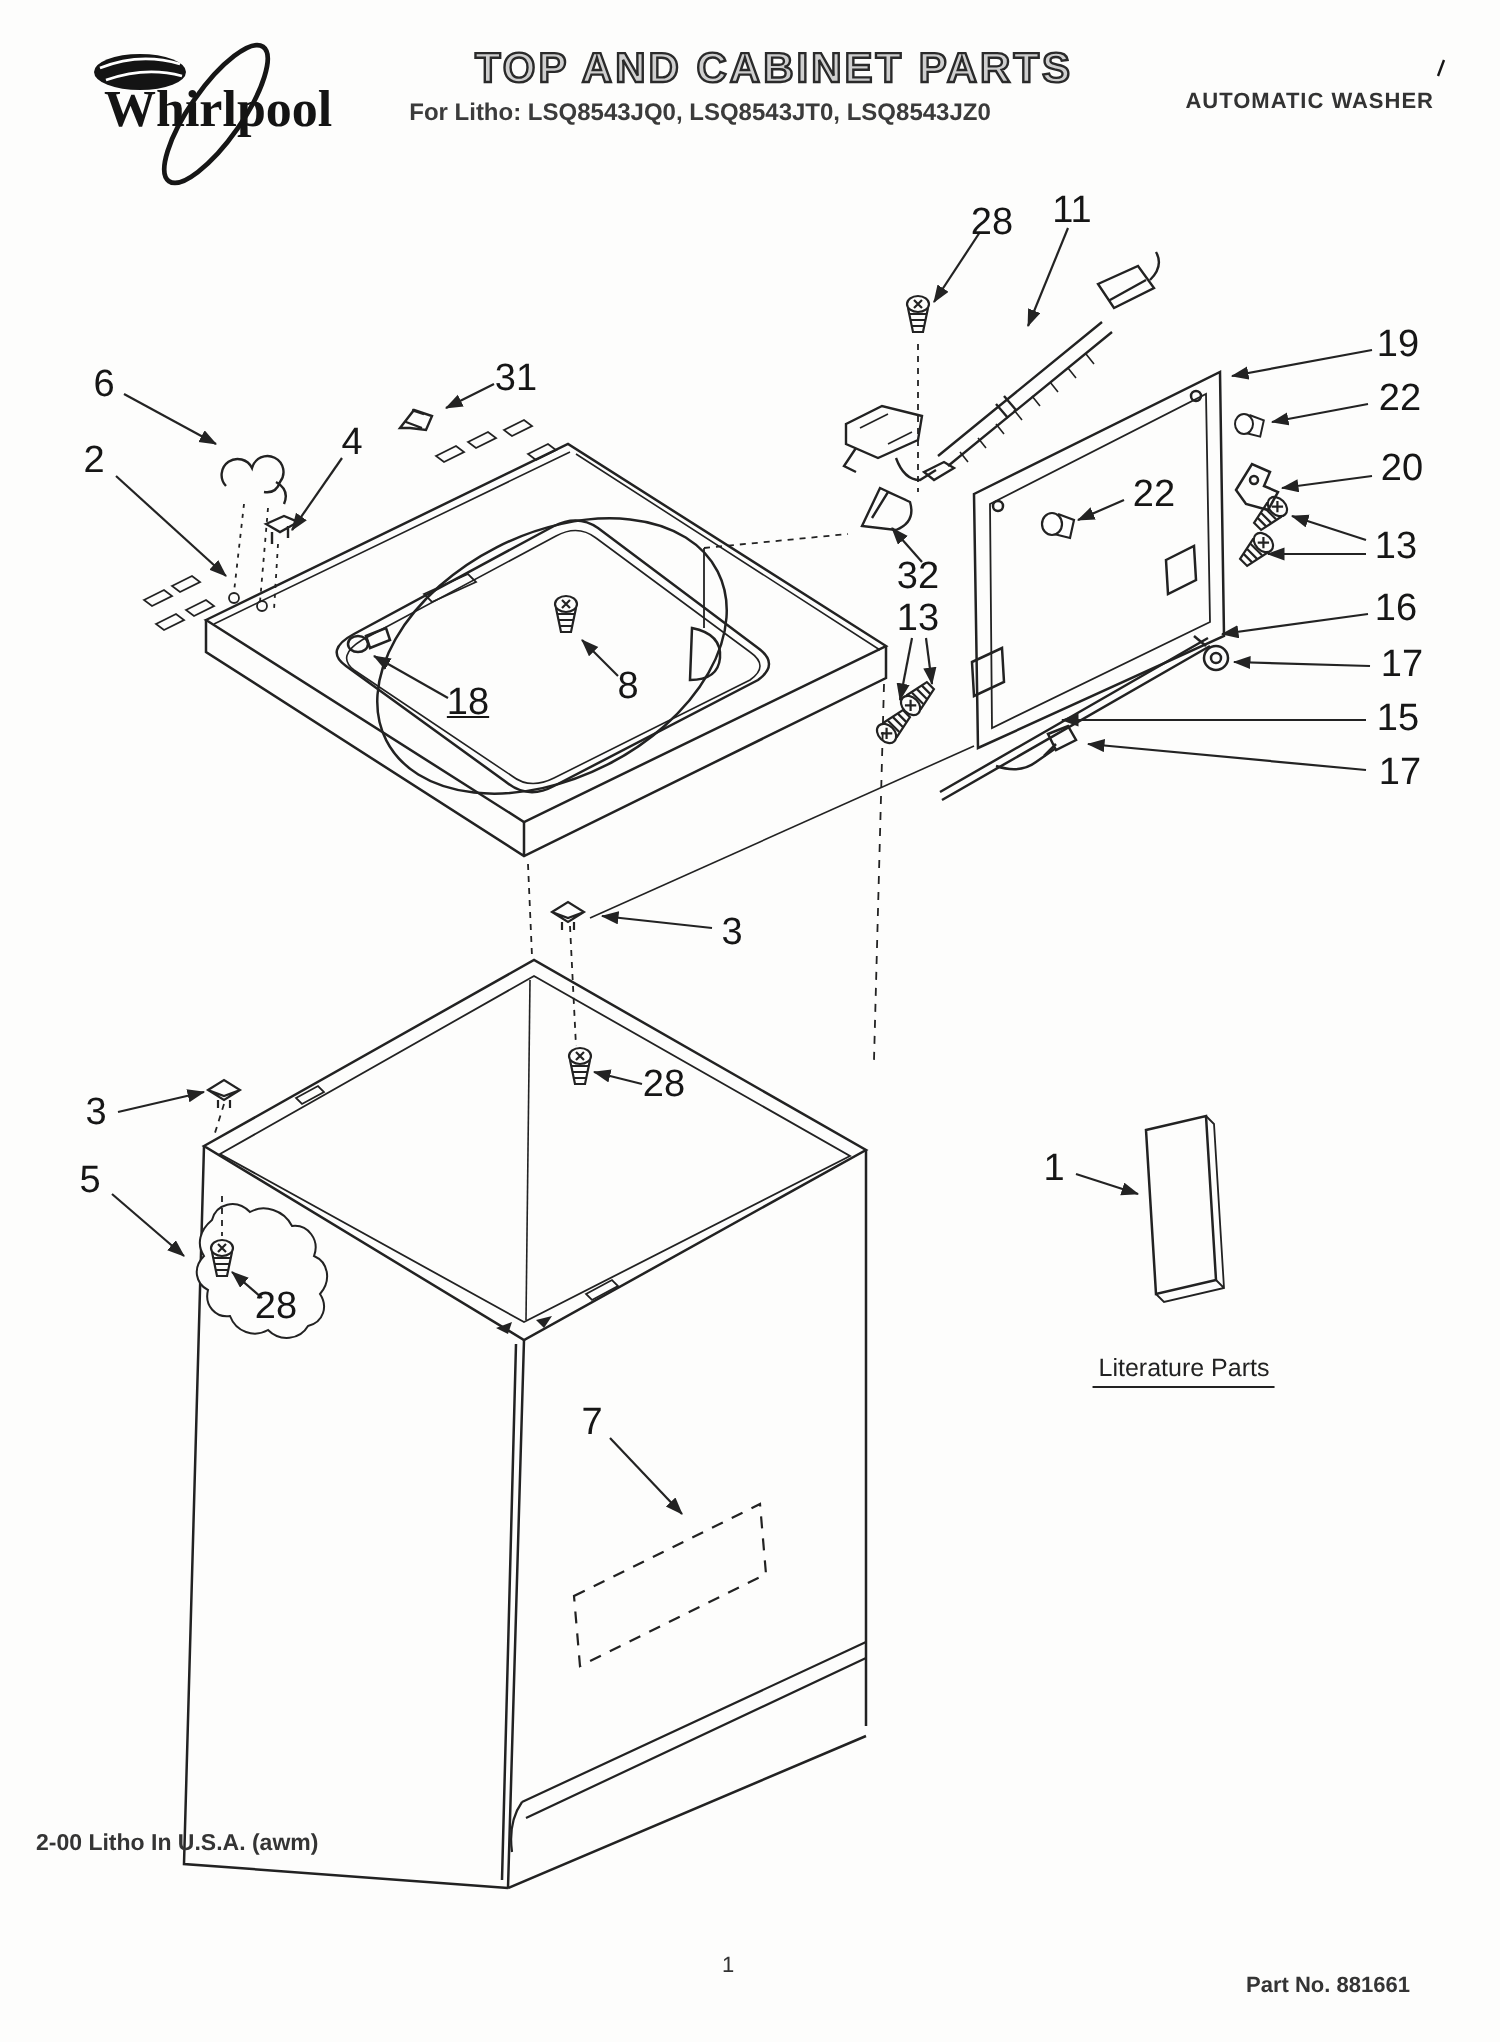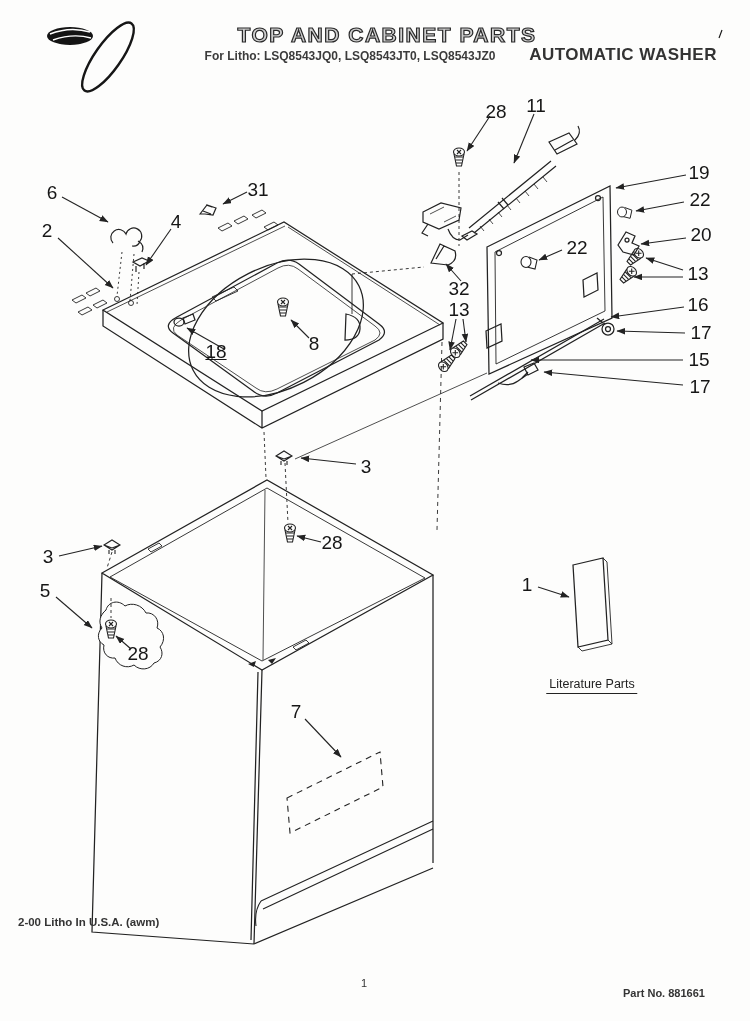--- a/index.html
+++ b/index.html
@@ -6,21 +6,21 @@
   .page{position:relative;width:750px;height:1021px;background:#fdfdfc;overflow:hidden;
         font-family:"Liberation Sans",sans-serif;color:#1f1f1f;}
   svg.art{position:absolute;left:0;top:0;width:750px;height:1021px;}
   .txt{position:absolute;white-space:nowrap;}
   .brand{left:52px;top:40px;font-family:"Liberation Serif",serif;font-weight:bold;
          font-size:26px;letter-spacing:0px;color:#141414;}
   .title{left:387px;top:23px;transform:translateX(-50%);font-weight:bold;font-size:21px;
          letter-spacing:1.5px;color:#cfcfcf;text-align:right;-webkit-text-stroke:1.2px #2a2a2a;}
   .models{left:350px;top:49px;transform:translateX(-50%);font-weight:bold;font-size:12px;color:#3b3b3b;}
   .colors{left:388px;top:64px;transform:translateX(-50%);font-weight:bold;font-size:12px;color:#3b3b3b;}
-  .ptype{left:717px;top:45px;transform:translateX(-100%);font-weight:bold;font-size:17px;
+  .ptype{left:717px;top:45px;transform:translateX(-100%);font-weight:bold;font-size:11px;
          letter-spacing:.5px;color:#333;}
   .litcap{left:592px;top:677px;transform:translateX(-50%);font-size:12.5px;color:#222;
           border-bottom:1.5px solid #222;padding:0 3px 2px 3px;}
   .f-left{left:18px;top:916px;font-weight:bold;font-size:11.5px;color:#343434;}
   .f-page{left:364px;top:977px;transform:translateX(-50%);font-size:11px;color:#333;}
   .f-right{left:623px;top:987px;font-weight:bold;font-size:11px;color:#343434;}
   .callout{position:absolute;transform:translate(-50%,-50%);font-size:19px;color:#161616;}
   #leader-layer line{stroke:#232323;stroke-width:1.1;}
 </style>
 </head>
@@ -188,20 +188,21 @@
         <line x1="356" y1="464" x2="301" y2="458" marker-end="url(#ah)"></line>
         <line x1="321" y1="542" x2="297" y2="536" marker-end="url(#ah)"></line>
         <line x1="59" y1="556" x2="102" y2="546" marker-end="url(#ah)"></line>
         <line x1="56" y1="597" x2="92" y2="628" marker-end="url(#ah)"></line>
         <line x1="131" y1="649" x2="116" y2="636" marker-end="url(#ah)"></line>
         <line x1="538" y1="587" x2="569" y2="597" marker-end="url(#ah)"></line>
         <line x1="305" y1="719" x2="341" y2="757" marker-end="url(#ah)"></line>
       </g>
   </svg>
 
+  <div class="txt brand">Whirlpool</div>
   <div class="txt title">TOP AND CABINET PARTS</div>
   <div class="txt models">For Litho: LSQ8543JQ0, LSQ8543JT0, LSQ8543JZ0</div>
   <div class="txt ptype">AUTOMATIC WASHER</div>
   <div class="txt litcap">Literature Parts</div>
   <div class="txt f-left">2-00 Litho In U.S.A. (awm)</div>
   <div class="txt f-page">1</div>
   <div class="txt f-right">Part No. 881661</div>
 
   <div id="callout-layer">
       <div class="callout" style="left: 52px; top: 193px;">6</div>
@@ -214,21 +215,21 @@
       <div class="callout" style="left: 700px; top: 200px;">22</div>
       <div class="callout" style="left: 701px; top: 235px;">20</div>
       <div class="callout" style="left: 698px; top: 274px;">13</div>
       <div class="callout" style="left: 698px; top: 305px;">16</div>
       <div class="callout" style="left: 701px; top: 333px;">17</div>
       <div class="callout" style="left: 699px; top: 360px;">15</div>
       <div class="callout" style="left: 700px; top: 387px;">17</div>
       <div class="callout" style="left: 577px; top: 248px;">22</div>
       <div class="callout" style="left: 459px; top: 289px;">32</div>
       <div class="callout" style="left: 459px; top: 310px;">13</div>
-      <div class="callout" style="left: 216px; top: 352px; text-decoration: underline;">18</div>
+      <div class="callout" style="left: 234px; top: 352px; text-decoration: underline;">18</div>
       <div class="callout" style="left: 314px; top: 344px;">8</div>
       <div class="callout" style="left: 366px; top: 467px;">3</div>
       <div class="callout" style="left: 332px; top: 543px;">28</div>
       <div class="callout" style="left: 48px; top: 557px;">3</div>
       <div class="callout" style="left: 45px; top: 591px;">5</div>
       <div class="callout" style="left: 138px; top: 654px;">28</div>
       <div class="callout" style="left: 527px; top: 585px;">1</div>
       <div class="callout" style="left: 296px; top: 712px;">7</div>
     </div>
 </div>

